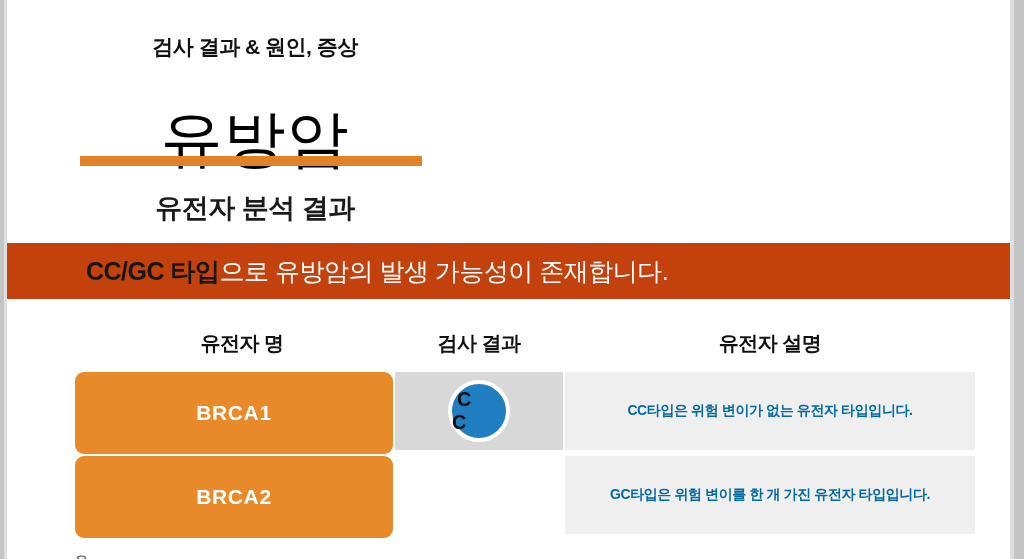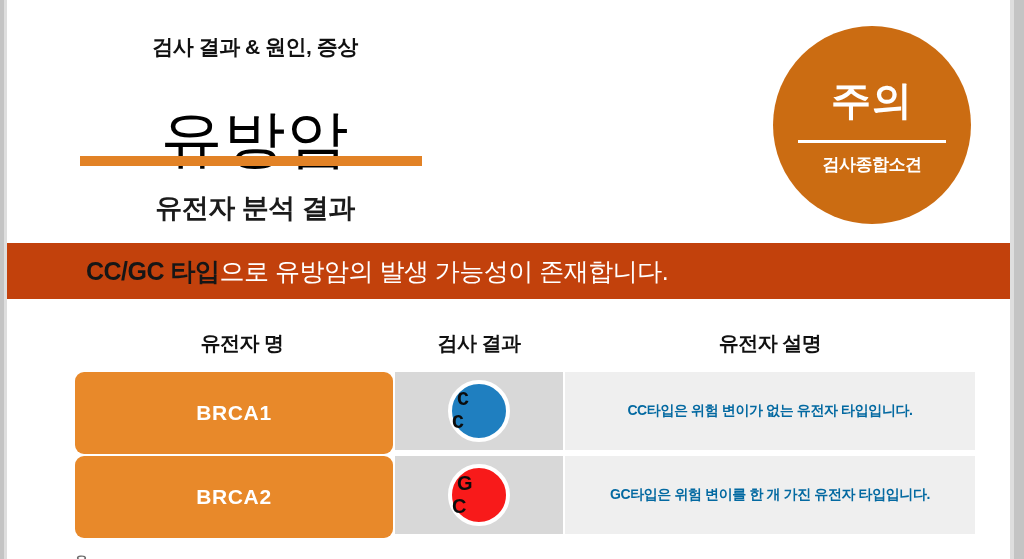--- a/index.html
+++ b/index.html
@@ -284,25 +284,20 @@
 
     <div class="header">
       <div class="eyebrow">검사 결과 &amp; 원인, 증상</div>
 
       <h1 class="title-main">유방암</h1>
 
       <div class="title-rule"></div>
 
       <div class="subtitle">유전자 분석 결과</div>
 
-      <div class="seal" style="background: rgb(203, 108, 18);">
-        <div class="seal-title">주의</div>
-        <div class="seal-divider"></div>
-        <div class="seal-sub">검사종합소견</div>
-      </div>
     </div>
 
     <div class="banner" style="background: #c2410c;">
       <div class="banner-text">
         <span class="banner-strong">CC/GC 타입</span><span class="banner-rest">으로 유방암의 발생 가능성이 존재합니다.</span>
       </div>
     </div>
 
     <div class="table">
 
@@ -310,38 +305,33 @@
         <div class="th th-gene">유전자 명</div>
         <div class="th th-result">검사 결과</div>
         <div class="th th-desc">유전자 설명</div>
       </div>
 
       <div class="row">
         <div class="cell-gene">
           <span class="gene-label">BRCA1</span>
         </div>
         <div class="cell-result">
-          <div class="allele-circle" style="background: rgb(31, 127, 192); font-family: Liberation Mono, monospace;">
+          <div class="allele-circle" style="background: rgb(31, 127, 192);">
             <span class="allele-text">C C</span>
           </div>
         </div>
         <div class="cell-desc">
           <span class="desc-text">CC타입은 위험 변이가 없는 유전자 타입입니다.</span>
         </div>
       </div>
 
       <div class="row">
         <div class="cell-gene">
           <span class="gene-label">BRCA2</span>
         </div>
-        <div class="cell-result">
-          <div class="allele-circle" style="background: rgb(248, 26, 26);">
-            <span class="allele-text">G C</span>
-          </div>
-        </div>
         <div class="cell-desc">
           <span class="desc-text">GC타입은 위험 변이를 한 개 가진 유전자 타입입니다.</span>
         </div>
       </div>
 
     </div>
 
     <div class="footer-clip">유</div>
 
   </div>

